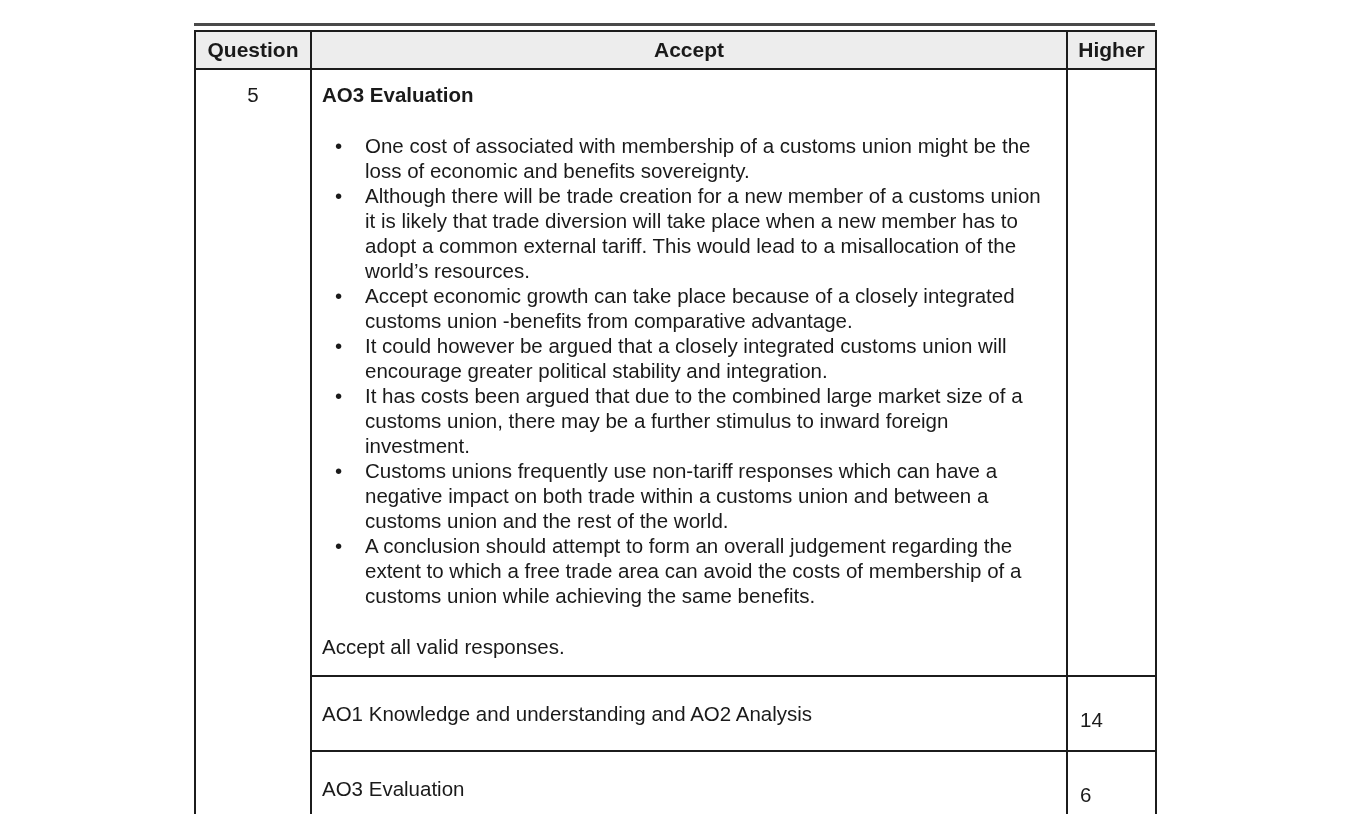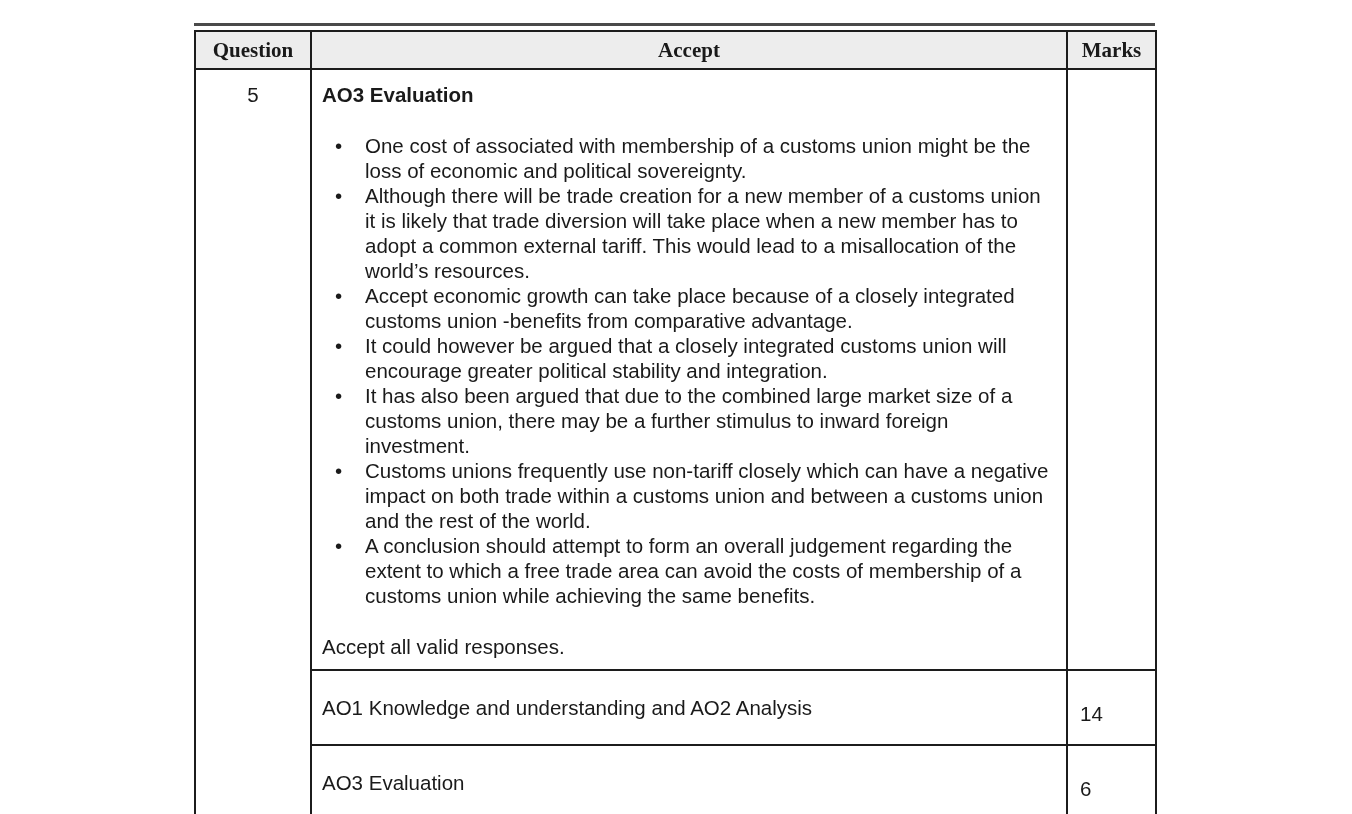--- a/index.html
+++ b/index.html
@@ -33,21 +33,20 @@
     border: 2px solid #1c1c1c;
     box-sizing: border-box;
   }
   .ms-table th {
     background: #ededed;
     height: 38px;
     font-size: 21px;
     font-weight: bold;
     text-align: center;
     padding: 0;
-    font-family: Liberation Serif, serif;
   }
   td.qcell {
     vertical-align: top;
     text-align: center;
     padding-top: 12px;
     line-height: 25px;
   }
   td.acell {
     vertical-align: top;
     padding: 12px 14px 10px 10px;
@@ -62,21 +61,21 @@
     position: relative;
     padding-left: 43px;
     line-height: 25px;
   }
   .bullet .marker {
     position: absolute;
     left: 13px;
     top: 0;
   }
   .accept-note {
-    margin: 26px 0 0 0;
+    margin: 26px 0 6px 0;
     line-height: 25px;
   }
   td.lcell {
     padding: 24px 10px;
     vertical-align: middle;
     line-height: 25px;
   }
   td.mcell {
     padding: 20px 6px 8px 12px;
     vertical-align: middle;
@@ -94,53 +93,53 @@
   <table class="ms-table">
     <colgroup>
       <col style="width:116px">
       <col style="width:756px">
       <col style="width:89px">
     </colgroup>
     <thead>
       <tr>
         <th>Question</th>
         <th>Accept</th>
-        <th>Marks</th>
+        <th>Higher</th>
       </tr>
     </thead>
     <tbody>
       <tr>
         <td class="qcell" rowspan="3">5</td>
         <td class="acell">
           <p class="answer-heading">AO3 Evaluation</p>
 
           <div>
             <div class="bullet">
               <span class="marker">•</span>
-              <span>One cost of associated with membership of a customs union might be the loss of economic and political sovereignty.</span>
+              <span>One cost of associated with membership of a customs union might be the loss of economic and benefits sovereignty.</span>
             </div>
             <div class="bullet">
               <span class="marker">•</span>
               <span>Although there will be trade creation for a new member of a customs union it is likely that trade diversion will take place when a new member has to adopt a common external tariff. This would lead to a misallocation of the world’s resources.</span>
             </div>
             <div class="bullet">
               <span class="marker">•</span>
               <span>Accept economic growth can take place because of a closely integrated customs union -benefits from comparative advantage.</span>
             </div>
             <div class="bullet">
               <span class="marker">•</span>
               <span>It could however be argued that a closely integrated customs union will encourage greater political stability and integration.</span>
             </div>
             <div class="bullet">
               <span class="marker">•</span>
-              <span>It has also been argued that due to the combined large market size of a customs union, there may be a further stimulus to inward foreign investment.</span>
+              <span>It has costs been argued that due to the combined large market size of a customs union, there may be a further stimulus to inward foreign investment.</span>
             </div>
             <div class="bullet">
               <span class="marker">•</span>
-              <span>Customs unions frequently use non-tariff closely which can have a negative impact on both trade within a customs union and between a customs union and the rest of the world.</span>
+              <span>Customs unions frequently use non-tariff responses which can have a negative impact on both trade within a customs union and between a customs union and the rest of the world.</span>
             </div>
             <div class="bullet">
               <span class="marker">•</span>
               <span>A conclusion should attempt to form an overall judgement regarding the extent to which a free trade area can avoid the costs of membership of a customs union while achieving the same benefits.</span>
             </div>
           </div>
 
           <p class="accept-note">Accept all valid responses.</p>
         </td>
         <td class="mcell"></td>

